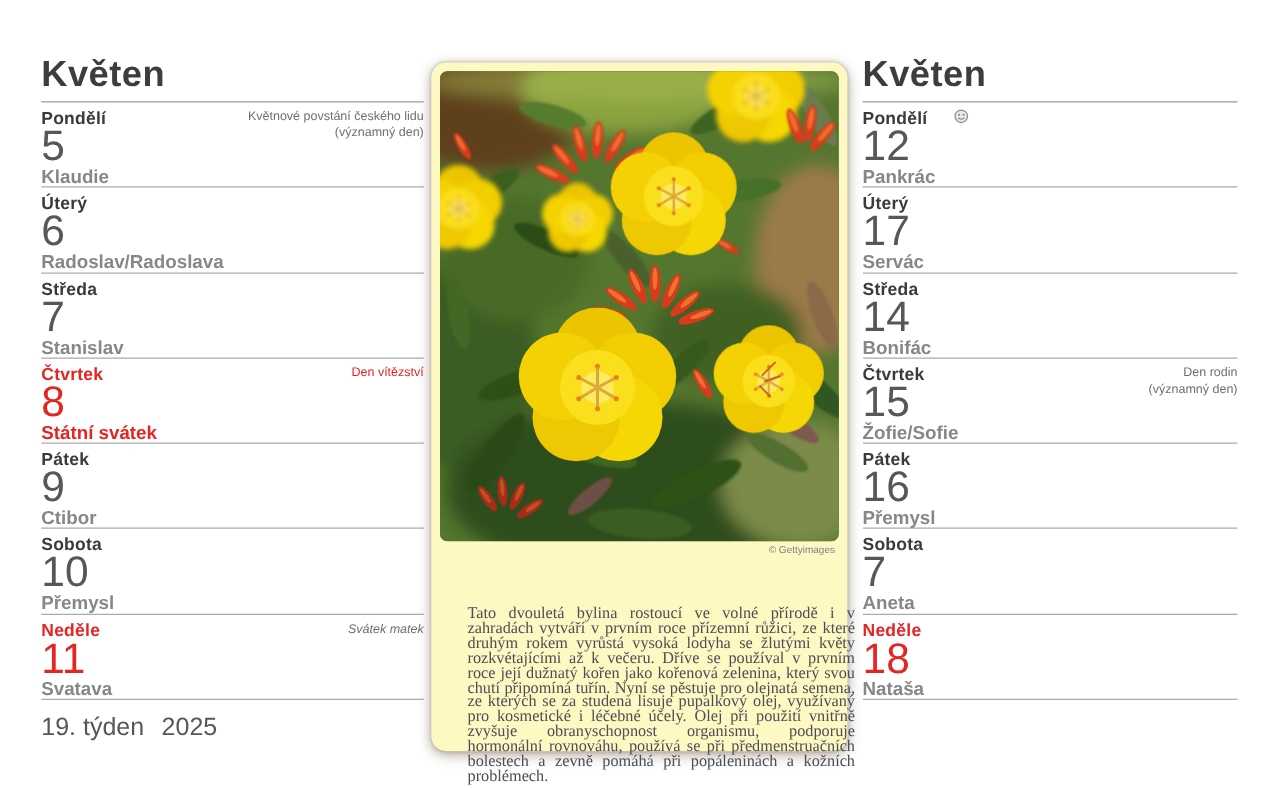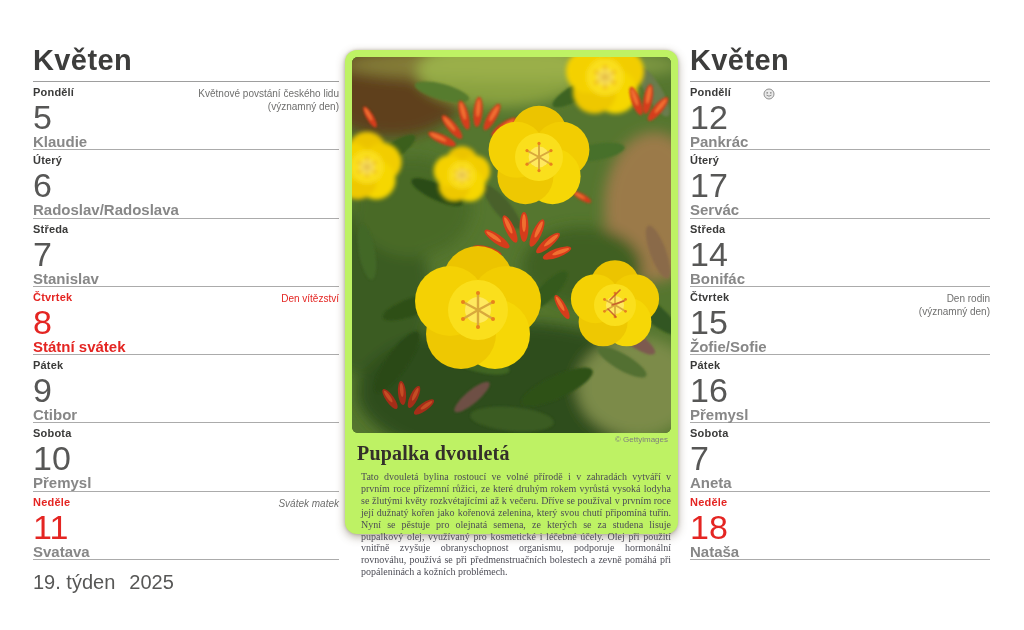--- a/index.html
+++ b/index.html
@@ -13,53 +13,53 @@
   
   .col { position:absolute; top:40px; }
   .col-left  { left:33px;  width:306px; }
   .col-right { left:690px; width:300px; }
   .month {
     margin:0; height:42px; line-height:40px;
     font-size:29px; font-weight:bold; color:#3d3d3c; letter-spacing:.4px;
     border-bottom:1px solid #9e9e9e;
   }
   .day-row { position:relative; height:68.3px; border-bottom:1px solid #ababab; }
-  .wd { position:absolute; left:0; top:4px; font-size:11px; font-weight:bold; color:#3a3a39; letter-spacing:.2px; }
+  .wd { position:absolute; left:0; top:4px; font-size:14px; font-weight:bold; color:#3a3a39; letter-spacing:.2px; }
   .num { position:absolute; left:0; top:17px; font-size:34px; line-height:36px; color:#575756; }
   .nm  { position:absolute; left:0; top:52px; font-size:15px; line-height:15px; color:#878787;font-weight:bold; }
   .note {
     position:absolute; right:0; top:5px; max-width:215px;
     font-size:10px; line-height:13px; color:#6f6f6e; text-align:right; white-space:pre-line;
   }
   .red { color:#e42522 !important; }
   .it  { font-style:italic; }
   .day-icon { position:absolute; left:73px; top:4px; width:12px; height:12px; }
   .week-footer { margin-top:11px; font-size:20px; color:#575756; }
   .week-footer .yr { margin-left:14px; }
 
   
   .card {
-    position:absolute; left:345px; top:50px; width:333px; height:484px;
-    background:#bef264; border-radius:12px;
+    position:absolute; left:345px; top:50px; width:333px; height:551px;
+    background:#fef9c3; border-radius:12px;
     box-shadow:0 3px 10px rgba(90,75,50,.45), 0 0 3px rgba(120,100,60,.35);
   }
   .photo {
     position:absolute; left:7px; top:7px; width:319px; height:376px;
     border-radius:6px; overflow:hidden; background:#4a6b2a;
   }
   .photo svg { display:block; }
   .credit { position:absolute; top:385px; right:10px; font-size:8px; line-height:9px; color:#7e7e7e; }
   .card-title {
     position:absolute; left:12px; top:392px; margin:0;
     font-family:"Liberation Serif", serif; font-size:20px; font-weight:bold;
     color:#34302a; letter-spacing:.2px;
   }
   .card-body {
-    position:absolute; left:12px; top:417px; width:310px; margin:4px;
-    font-family:"Liberation Serif", serif; font-size:10px; line-height:11.9px;
+    position:absolute; left:12px; top:417px; width:310px; margin:17px;
+    font-family:"Liberation Serif", serif; font-size:13px; line-height:11.9px;
     text-align:justify; color:#4d4d56;
   }
 </style>
 </head>
 <body>
 
 <div class="page">
 
   <section class="col col-left">
     <h1 class="month">Květen</h1>
@@ -240,21 +240,20 @@
         <use href="#flower" transform="translate(126,253)"></use>
 
         <g stroke="#c4542a" stroke-width="1.6" stroke-linecap="round" opacity=".85">
           <line x1="258" y1="243" x2="268" y2="233"></line>
             <line x1="260" y1="248" x2="272" y2="244"></line>
           <line x1="256" y1="252" x2="264" y2="260"></line>
         </g>
       </svg>
     </div>
     <div class="credit">© Gettyimages</div>
-    <h2 class="card-title">Pupalka dvouletá</h2>
     <p class="card-body">Tato dvouletá bylina rostoucí ve volné přírodě i v zahradách vytváří v prvním roce přízemní růžici, ze které druhým rokem vyrůstá vysoká lodyha se žlutými květy rozkvétajícími až k večeru. Dříve se používal v prvním roce její dužnatý kořen jako kořenová zelenina, který svou chutí připomíná tuřín. Nyní se pěstuje pro olejnatá semena, ze kterých se za studena lisuje pupalkový olej, využívaný pro kosmetické i léčebné účely. Olej při použití vnitřně zvyšuje obranyschopnost organismu, podporuje hormonální rovnováhu, používá se při předmenstruačních bolestech a zevně pomáhá při popáleninách a kožních problémech.</p>
   </aside>
 
   <section class="col col-right">
     <h1 class="month">Květen</h1>
     <div>
         <div class="day-row">
     <span class="wd">Pondělí</span>
     <span class="day-icon">
       <svg width="12" height="12" viewBox="0 0 12 12">

